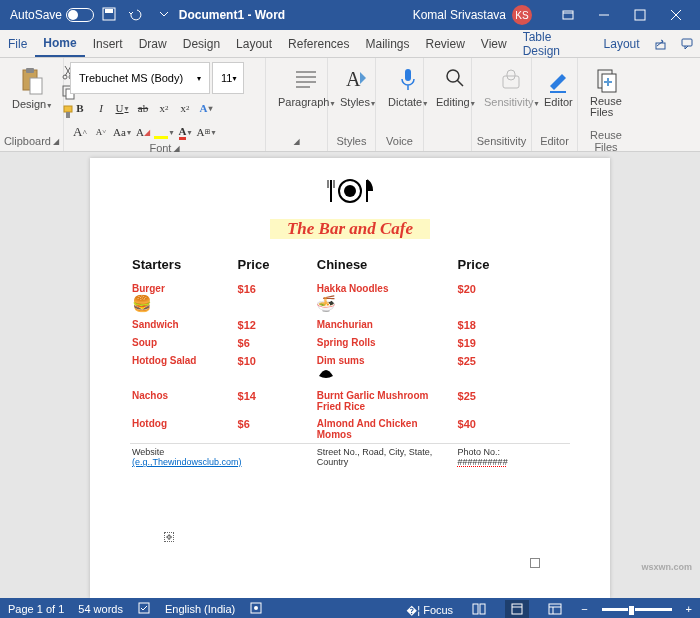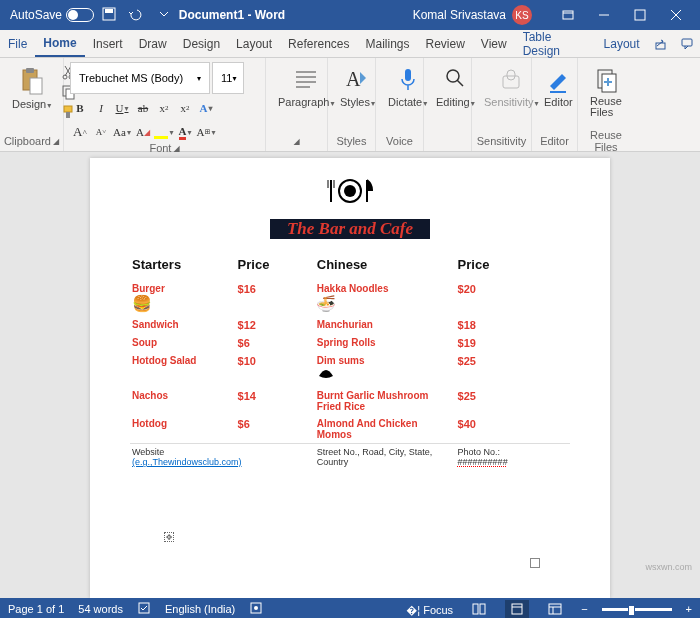--- a/index.html
+++ b/index.html
@@ -49,42 +49,42 @@
   .dd::after { content:"▾"; font-size:8px; margin-left:1px; color:#666; }
   .colorbox { width:14px; height:14px; border-bottom:3px solid; }
   .hilite { border-bottom-color:#ffff00; }
   
   .greybtn .lbl { color:#999; }
   
   
   .docarea { background:#e6e6e6; height:446px; display:flex; justify-content:center; overflow:hidden; position:relative; }
   .page { background:#fff; width:520px; margin-top:6px; box-shadow:0 0 4px rgba(0,0,0,0.2); padding:18px 40px; position:relative; }
   .menu-icon { text-align:center; font-size:26px; }
-  .menu-title { display:block; margin:6px auto 14px; width:160px; text-align:center; background:#0f172a; color:#e0392f; font-family:Georgia,serif; font-style:italic; font-weight:bold; font-size:17px; }
+  .menu-title { display:block; margin:6px auto 14px; width:160px; text-align:center; background:#fef9c3; color:#e0392f; font-family:Georgia,serif; font-style:italic; font-weight:bold; font-size:17px; }
   
   table.menu { width:100%; border-collapse:collapse; font-size:10px; color:#333; }
   table.menu th { text-align:left; font-size:13px; font-weight:700; color:#111; padding:4px 2px 8px; }
   table.menu td { vertical-align:top; padding:3px 2px; }
   .food { color:#e0392f; font-weight:600; font-size:10px; line-height:1.1; }
   .foodicon { font-size:16px; color:#000; }
   .fprice { color:#e0392f; font-weight:600; font-size:11px; }
   .footer-cell { font-size:9px; color:#333; border-top:1px solid #ddd; padding-top:4px; }
   .footer-cell .link { color:#0068c8; text-decoration:underline; }
   u.dotted { text-decoration:underline dotted red; }
   .table-handle { position:absolute; left:164px; bottom:56px; width:10px; height:10px; border:1px dotted #666; display:flex; align-items:center; justify-content:center; font-size:8px; color:#666; }
   .sel-handle { position:absolute; right:160px; bottom:30px; width:10px; height:10px; border:1px solid #888; }
   
   
   .statusbar { background:#2b579a; color:#fff; height:22px; display:flex; align-items:center; font-size:11px; padding:0 8px; gap:14px; }
   .statusbar .spacer { flex:1; }
   .statusbar .viewbtn { width:24px; height:18px; display:flex; align-items:center; justify-content:center; }
   .statusbar .viewbtn.active { background:#1e3f6e; }
   .zoom-slider { width:70px; height:3px; background:#fff; position:relative; }
   .zoom-slider::after { content:""; position:absolute; left:38%; top:-3px; width:5px; height:9px; background:#fff; border:1px solid #2b579a; }
-  .watermark { position:absolute; right:8px; bottom:26px; font-size:9px; color:#aaa; }
+  .watermark { position:absolute; right:8px; bottom:26px; font-size:9px; color:#aaa;font-weight:bold; }
 </style>
 </head>
 <body>
 
 <div class="titlebar">
   <span class="autosave-label">AutoSave</span>
   <span class="autosave-toggle"></span>
   <span class="qat">
     <svg width="14" height="14">
         <rect x="1" y="1" width="12" height="12" fill="none" stroke="#fff" stroke-width="1"></rect>

